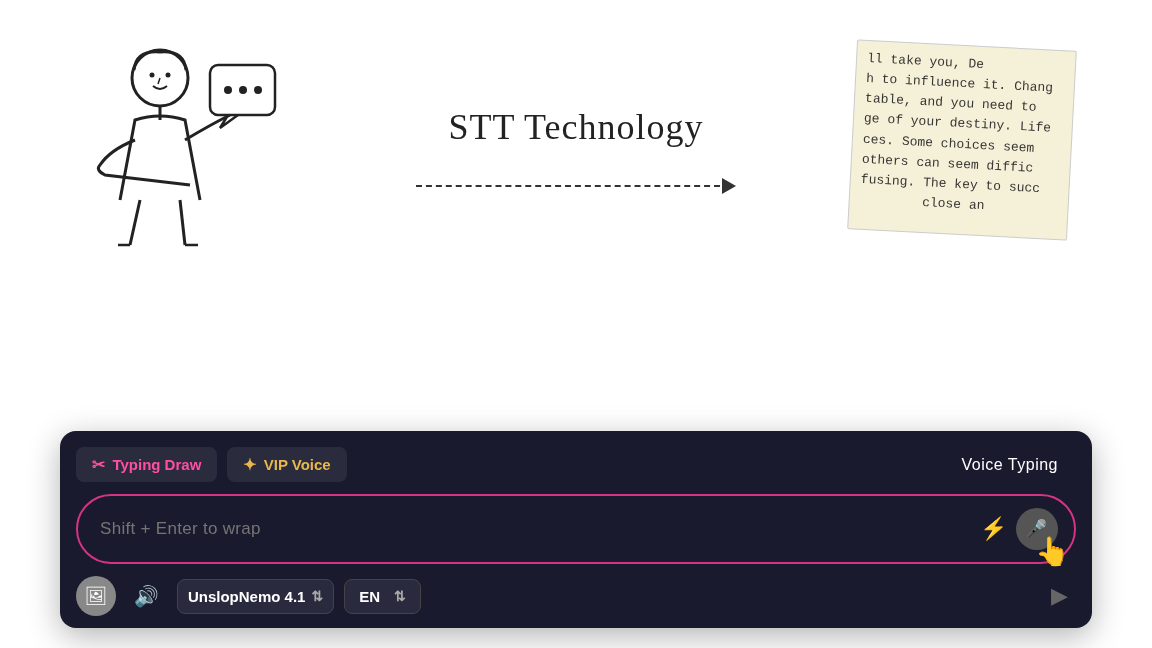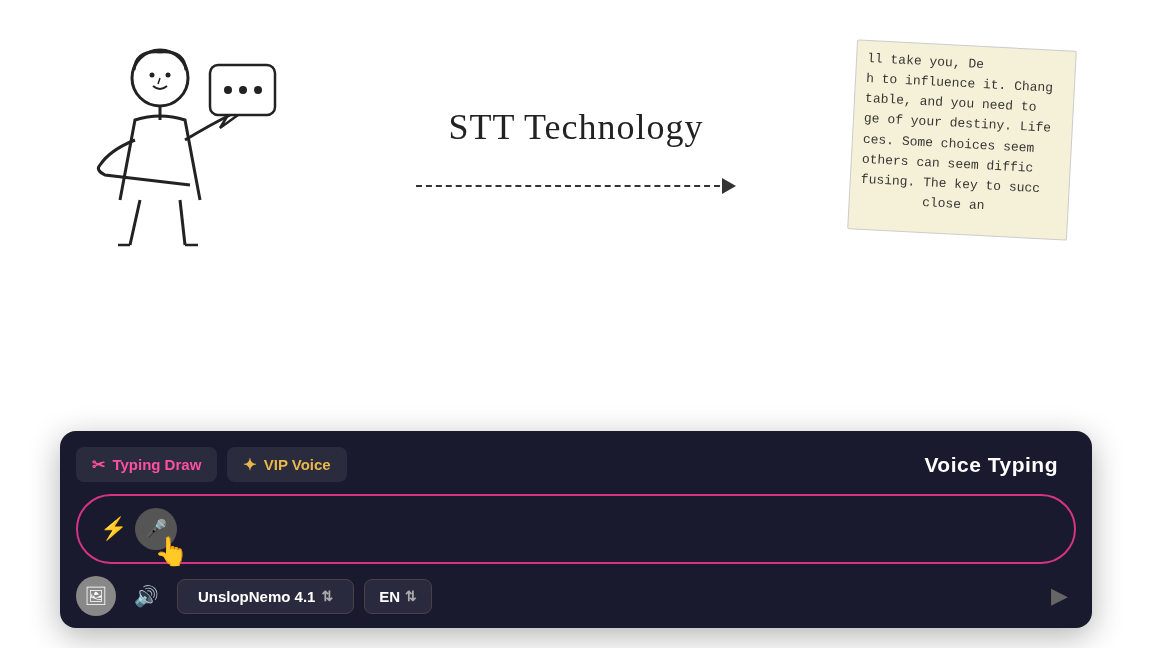--- a/index.html
+++ b/index.html
@@ -155,22 +155,22 @@
     }
 
     
     .voice-typing-badge {
       position: absolute;
       right: 0;
       top: 50%;
       transform: translateY(-50%);
       background: #1a1a2e;
       color: #ffffff;
-      font-size: 21px;
-      font-weight: 700;
+      font-size: 16px;
+      font-weight: 400;
       padding: 8px 18px;
       border-radius: 8px;
       letter-spacing: 0.5px;
       white-space: nowrap;
     }
 
     
     .input-row {
       display: flex;
       align-items: center;
@@ -256,36 +256,36 @@
       padding: 4px 8px;
     }
 
     .model-selector {
       display: flex;
       align-items: center;
       gap: 6px;
       background: #2a2a3e;
       border: 1px solid #444;
       border-radius: 8px;
-      padding: 8px 20px;
+      padding: 8px 10px;
       color: #fff;
       font-size: 15px;
       font-weight: 700;
       cursor: pointer;
     }
 
     .chevron-icon {
       color: #aaa;
       font-size: 14px;
     }
 
     .lang-selector {
       display: flex;
       align-items: center;
-      gap: 5px;
+      gap: 14px;
       background: #2a2a3e;
       border: 1px solid #444;
       border-radius: 8px;
       padding: 8px 14px;
       color: #fff;
       font-size: 15px;
       font-weight: 700;
       cursor: pointer;
     }
 
@@ -380,20 +380,21 @@
       <span class="star-icon">✦</span>
       <span>VIP Voice</span>
     </button>
 
     <div class="voice-typing-badge">
       <span>Voice Typing</span>
     </div>
   </div>
 
   <div class="input-row">
+    <input class="input-field" type="text" placeholder="Shift + Enter to wrap" style="">
     <span class="lightning-icon">⚡</span>
     <button class="mic-btn">
       <span class="mic-icon">🎤</span>
       <span class="hand-cursor">👆</span>
     </button>
   </div>
 
   <div class="bottom-controls">
     <button class="image-btn">
       <span>🖼</span>

